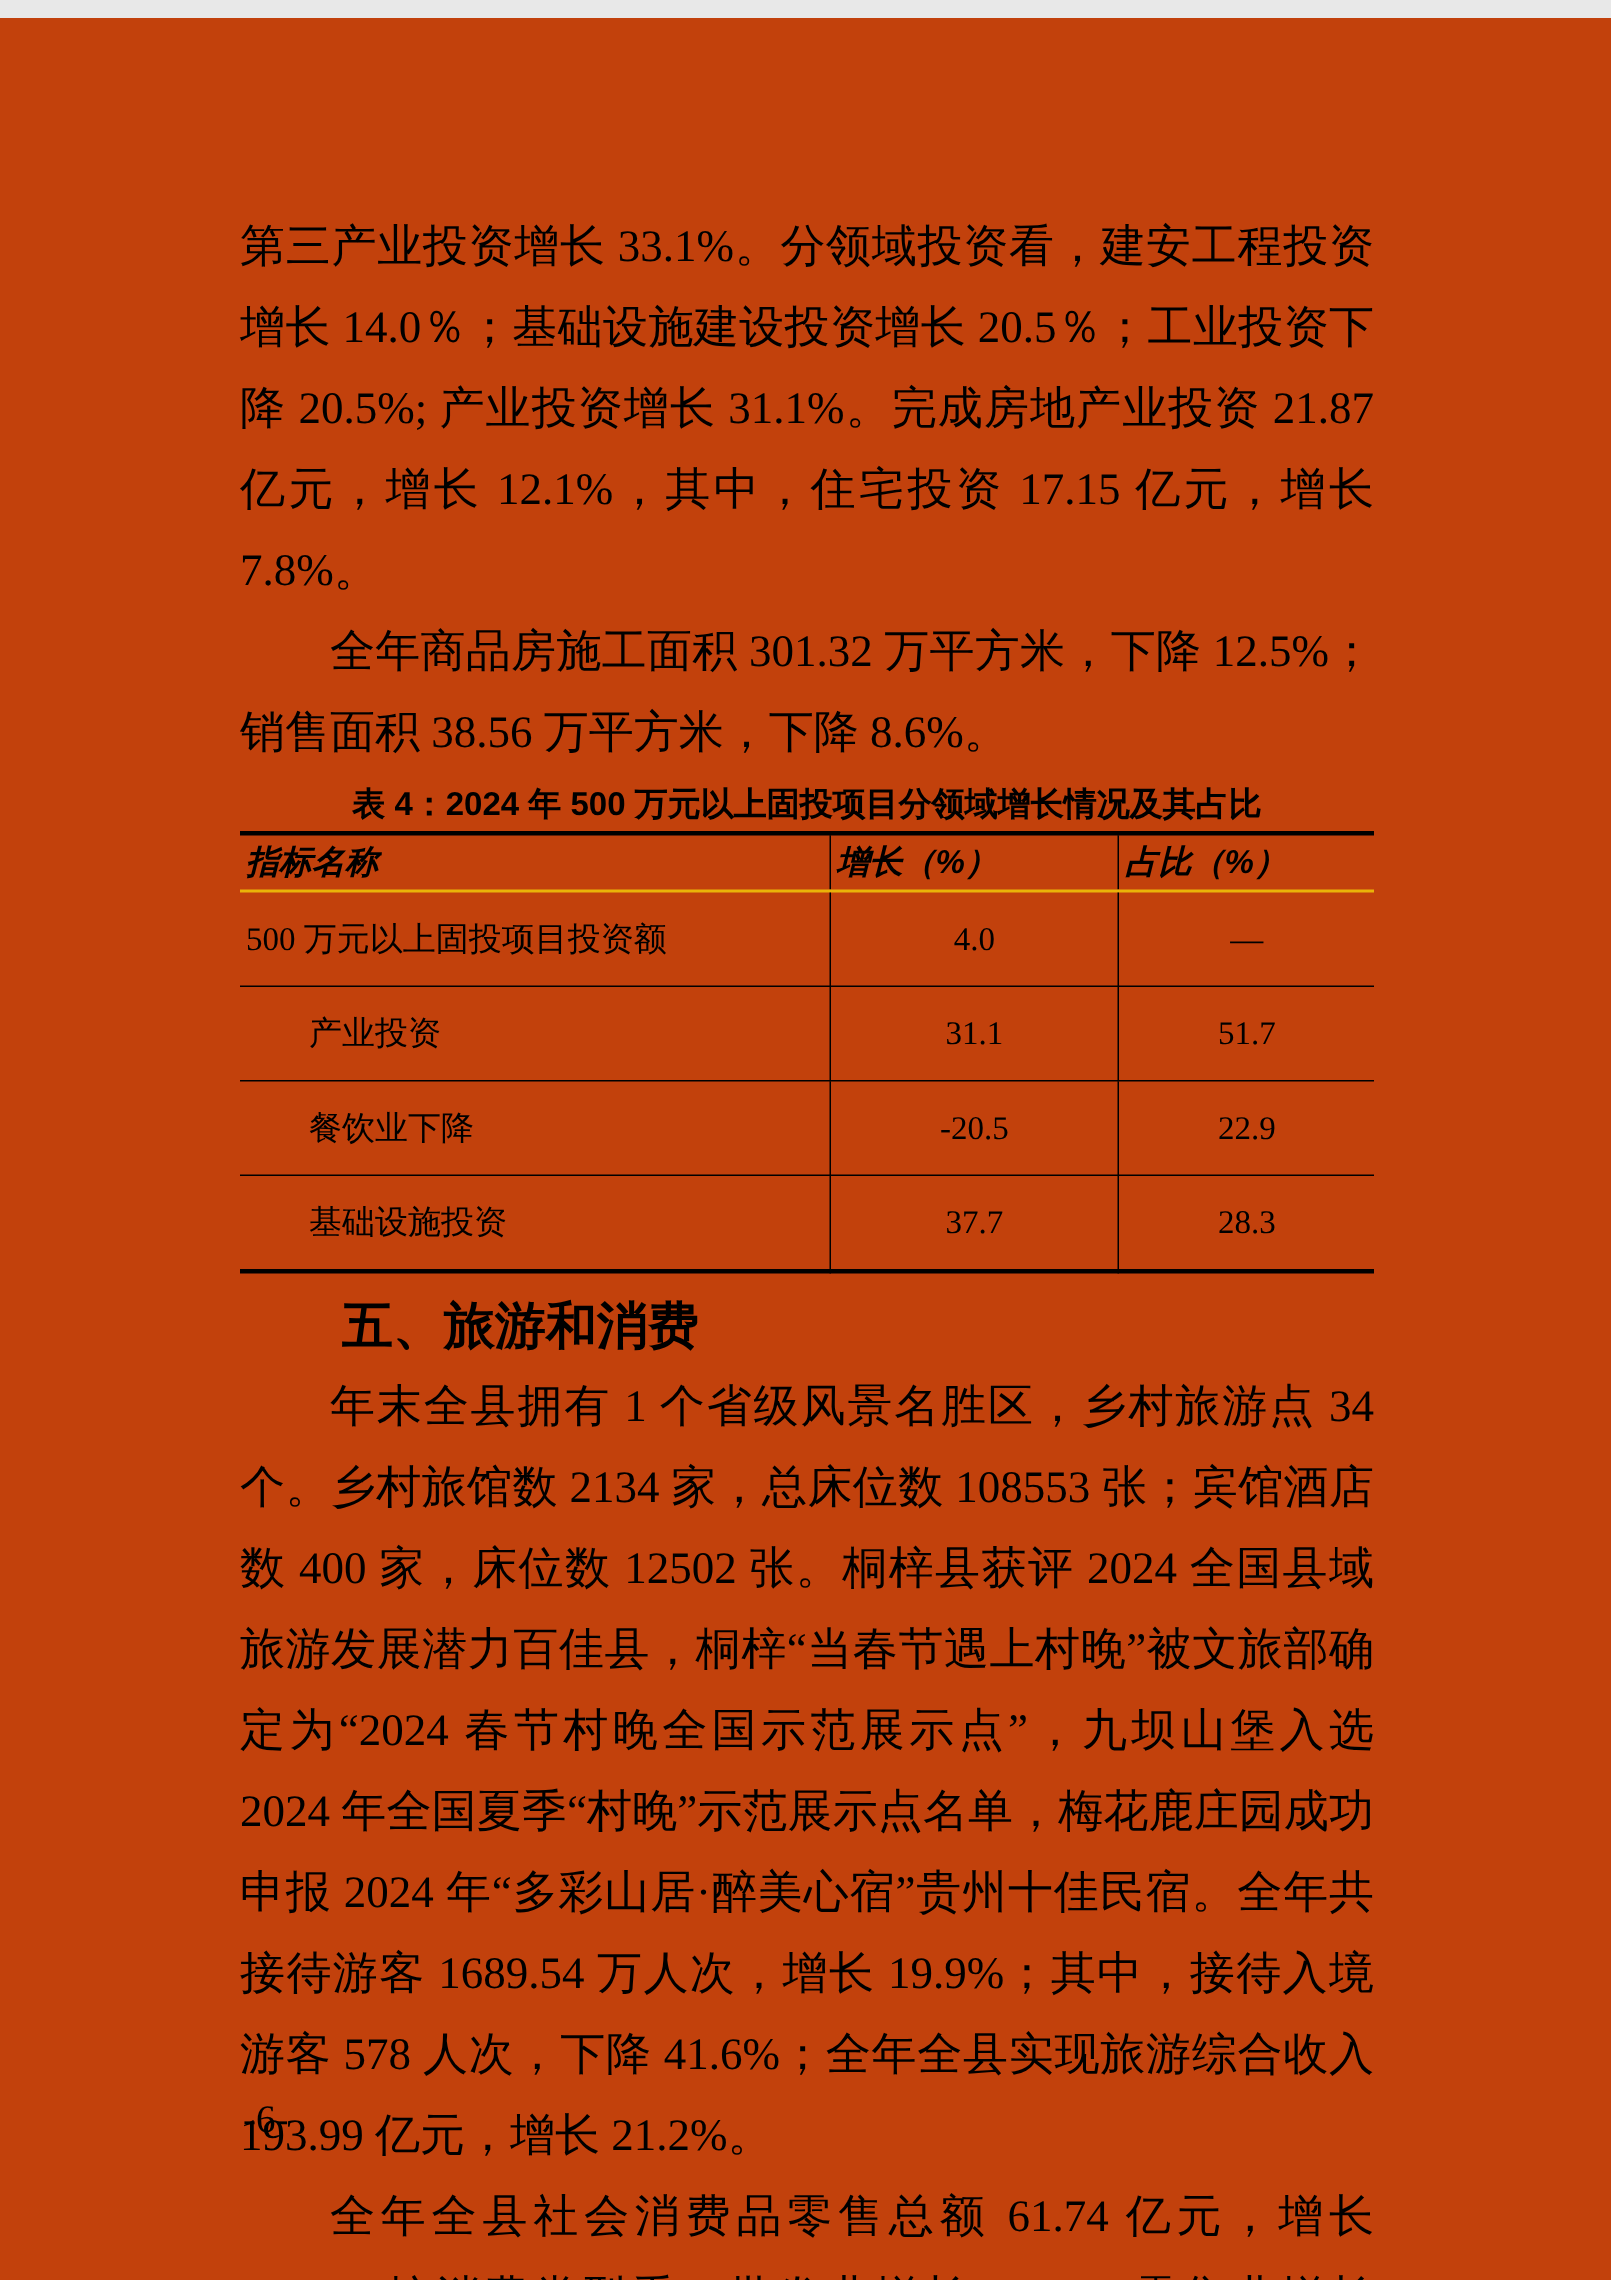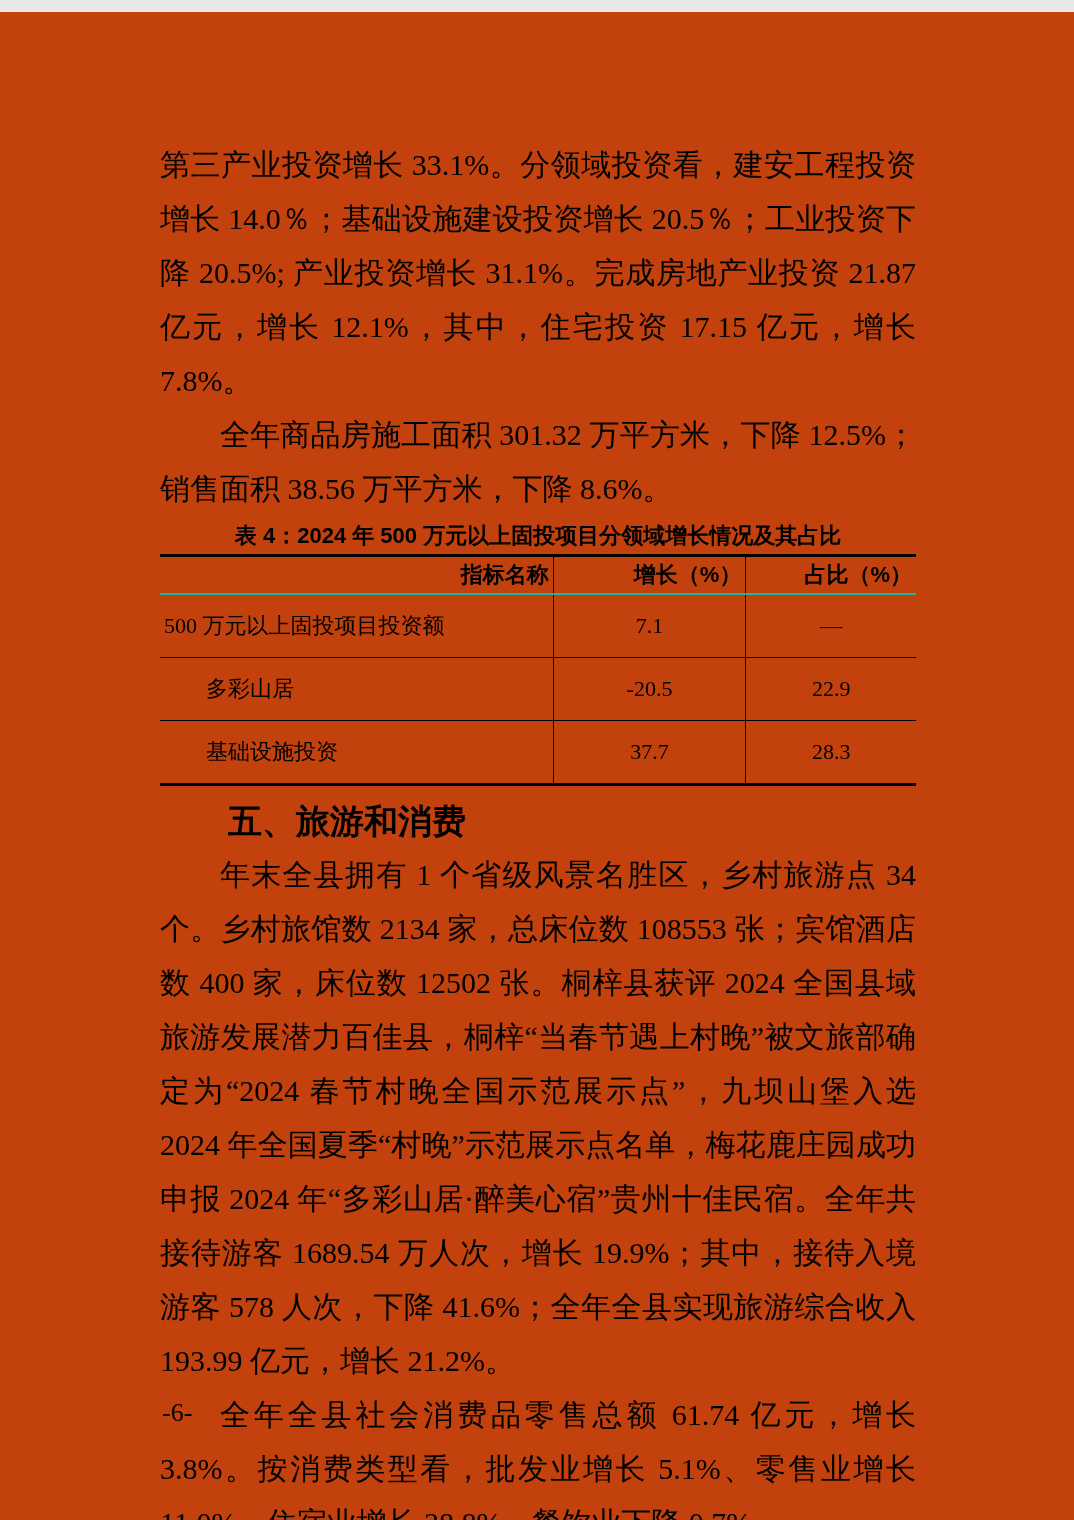--- a/index.html
+++ b/index.html
@@ -41,24 +41,25 @@
     border-collapse: collapse;
     width: 100%;
     border-top: 3px solid #000;
     border-bottom: 3px solid #000;
     font-size: 22px;
     table-layout: fixed;
   }
   table.data th {
     font-family: "Liberation Sans", sans-serif;
     font-weight: bold;
-    border-bottom: 2px solid #14b8a6;
+    border-bottom: 2px solid #eab308;
     padding: 3px 4px;
     height: 32px;
-    text-align: right;
+    text-align: left;
+    font-style: italic;
   }
   table.data td {
     border-bottom: 1px solid #000;
     padding: 16px 4px;
     height: 28px;
   }
   table.data tr:last-child td { border-bottom: none; }
   table.data th.v-sep, table.data td.v-sep { border-right: 1px solid #000; }
   .col-name  { width: 52%; text-align: left; }
   .col-num   { width: 25.5%; text-align: center; }
@@ -97,25 +98,30 @@
       <thead>
         <tr>
           <th class="col-name v-sep">指标名称</th>
           <th class="col-num v-sep">增长（%）</th>
           <th class="col-num2">占比（%）</th>
         </tr>
       </thead>
       <tbody>
         <tr>
           <td class="name-cell v-sep">500 万元以上固投项目投资额</td>
-          <td class="col-num v-sep">7.1</td>
+          <td class="col-num v-sep">4.0</td>
           <td class="col-num2">—</td>
         </tr>
         <tr>
-          <td class="name-cell sub v-sep">多彩山居</td>
+          <td class="name-cell sub v-sep">产业投资</td>
+          <td class="col-num v-sep">31.1</td>
+          <td class="col-num2">51.7</td>
+        </tr>
+        <tr>
+          <td class="name-cell sub v-sep">餐饮业下降</td>
           <td class="col-num v-sep">-20.5</td>
           <td class="col-num2">22.9</td>
         </tr>
         <tr>
           <td class="name-cell sub v-sep">基础设施投资</td>
           <td class="col-num v-sep">37.7</td>
           <td class="col-num2">28.3</td>
         </tr>
       </tbody>
     </table>

